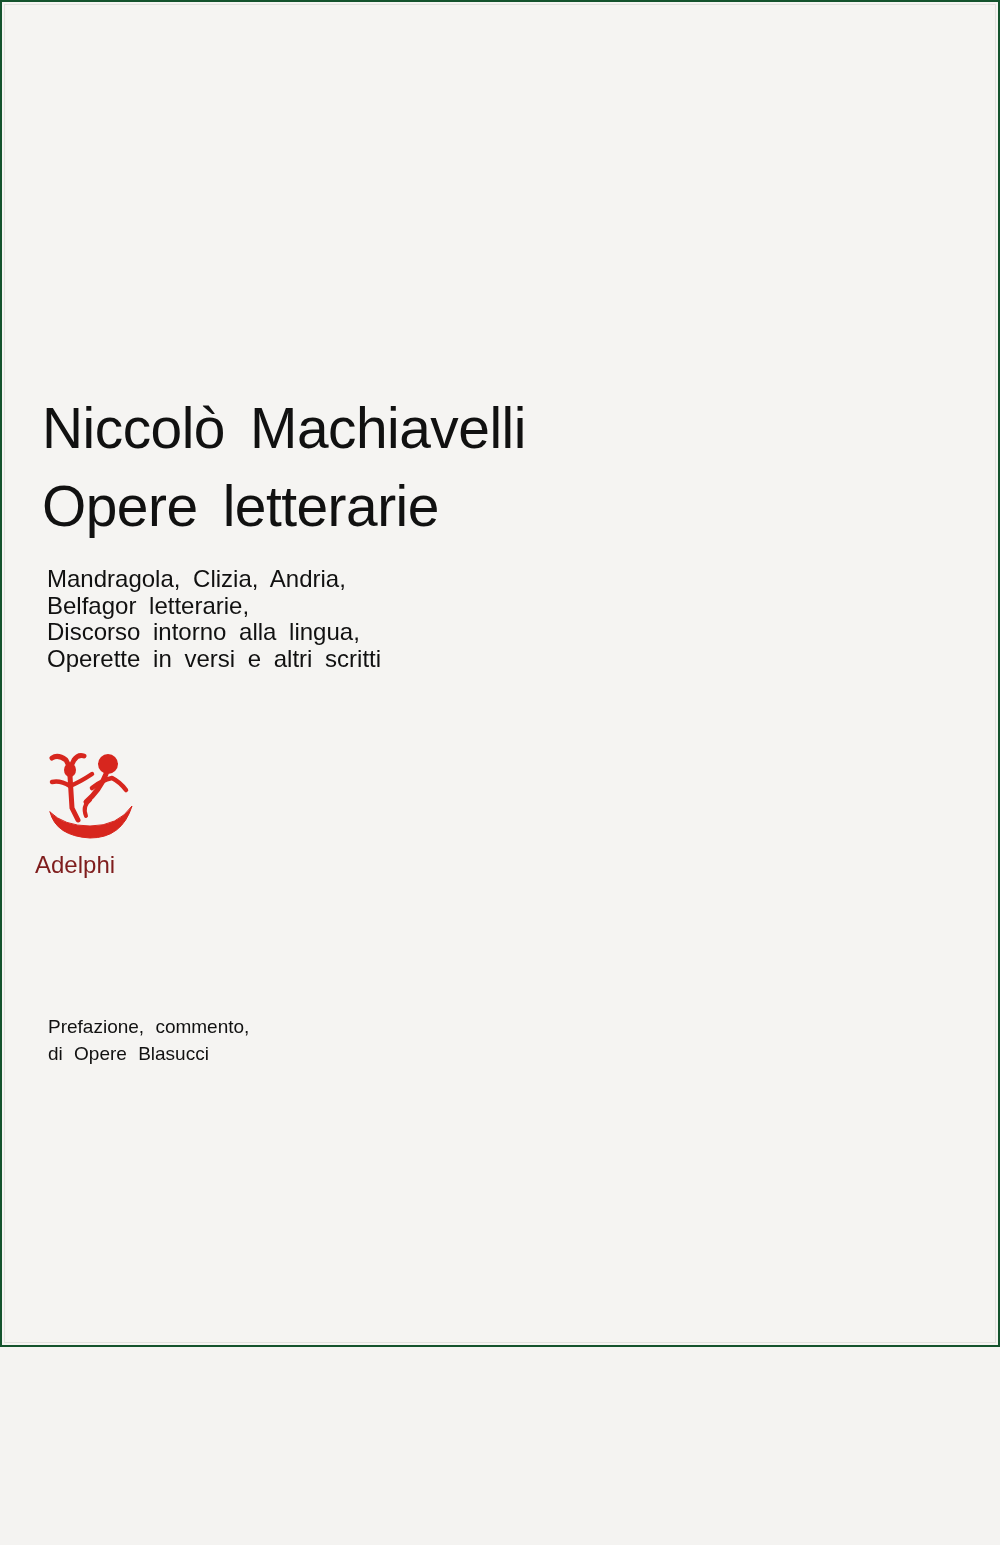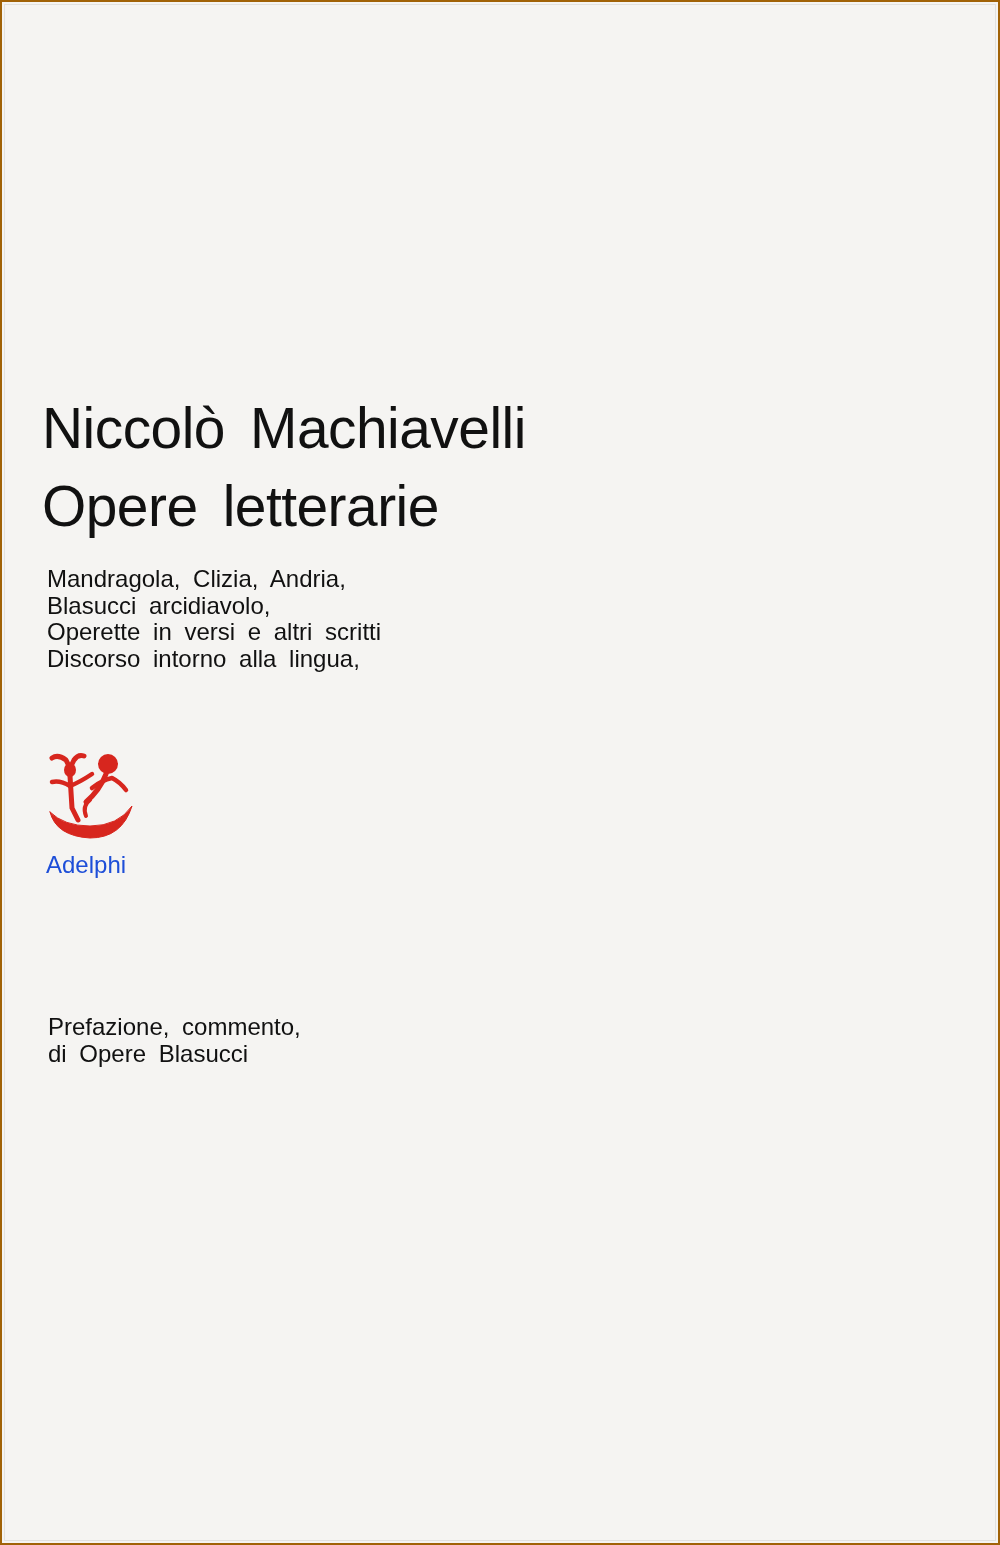--- a/index.html
+++ b/index.html
@@ -2,23 +2,23 @@
 <html><head>
   <meta charset="utf-8">
   <style>
     html, body { margin: 0; padding: 0; }
     body {
       width: 1000px; height: 1545px; background: #f4f3f1;
       position: relative; overflow: hidden;
       font-family: "Liberation Sans", sans-serif;
     }
     .cover {
-      position: absolute; left: 0; top: 0; width: 1000px; height: 1545px;
+      position: absolute; left: 0; top: 0; width: 1000px; height: 1347px;
       box-sizing: border-box;
-      border: 2px solid #a16207;
+      border: 2px solid #14532d;
       background: #f5f4f2;
     }
     .cover::after {
       content: ""; position: absolute; left: 2px; top: 2px; right: 2px; bottom: 2px;
       border: 1px solid #e2e1de; pointer-events: none;
     }
     .author, .title {
       position: absolute; left: 40px; margin: 0;
       font-size: 58px; font-weight: normal; color: #111;
       letter-spacing: -0.5px; word-spacing: 10px; white-space: nowrap;
@@ -27,41 +27,41 @@
     .author { top: 392px; }
     .title { top: 470px; }
     .contents {
       position: absolute; left: 45px; top: 564px;
       font-size: 24px; line-height: 26.5px; color: #111;
       word-spacing: 6px;
     }
     .contents div { white-space: nowrap; }
     .logo { position: absolute; left: 44px; top: 748px; width: 90px; height: 92px; }
     .publisher {
-      position: absolute; left: 44px; top: 849px;
-      font-size: 24px; color: #1d4ed8;
+      position: absolute; left: 33px; top: 849px;
+      font-size: 24px; color: #7f1d1d;
     }
     .credits {
       position: absolute; left: 46px; top: 1012px;
-      font-size: 24px; line-height: 26.5px; color: #111; word-spacing: 6px;
+      font-size: 19px; line-height: 26.5px; color: #111; word-spacing: 6px;
     }
     .credits div { white-space: nowrap; }
   </style>
 </head>
 <body>
 
 <div class="cover">
   <h1 class="author">Niccolò Machiavelli</h1>
   <h2 class="title">Opere letterarie</h2>
 
   <div class="contents">
     <div>Mandragola, Clizia, Andria,</div>
-    <div>Blasucci arcidiavolo,</div>
+    <div>Belfagor letterarie,</div>
+    <div>Discorso intorno alla lingua,</div>
     <div>Operette in versi e altri scritti</div>
-    <div>Discorso intorno alla lingua,</div>
   </div>
 
   <svg class="logo" viewBox="0 0 90 92">
     <g fill="#d7261e" stroke="#d7261e" stroke-linecap="round" stroke-linejoin="round">
 
       <path d="M6 8 Q12 4 20 10 L22 14" fill="none" stroke-width="5"></path>
       <path d="M38 6 Q32 4 28 10 L26 14" fill="none" stroke-width="5"></path>
       <ellipse cx="24" cy="20" rx="6" ry="7" stroke="none"></ellipse>
       <path d="M24 26 L26 58 L32 70" fill="none" stroke-width="5"></path>
       <path d="M6 32 Q14 30 24 36 Q34 32 46 24" fill="none" stroke-width="4.5"></path>

